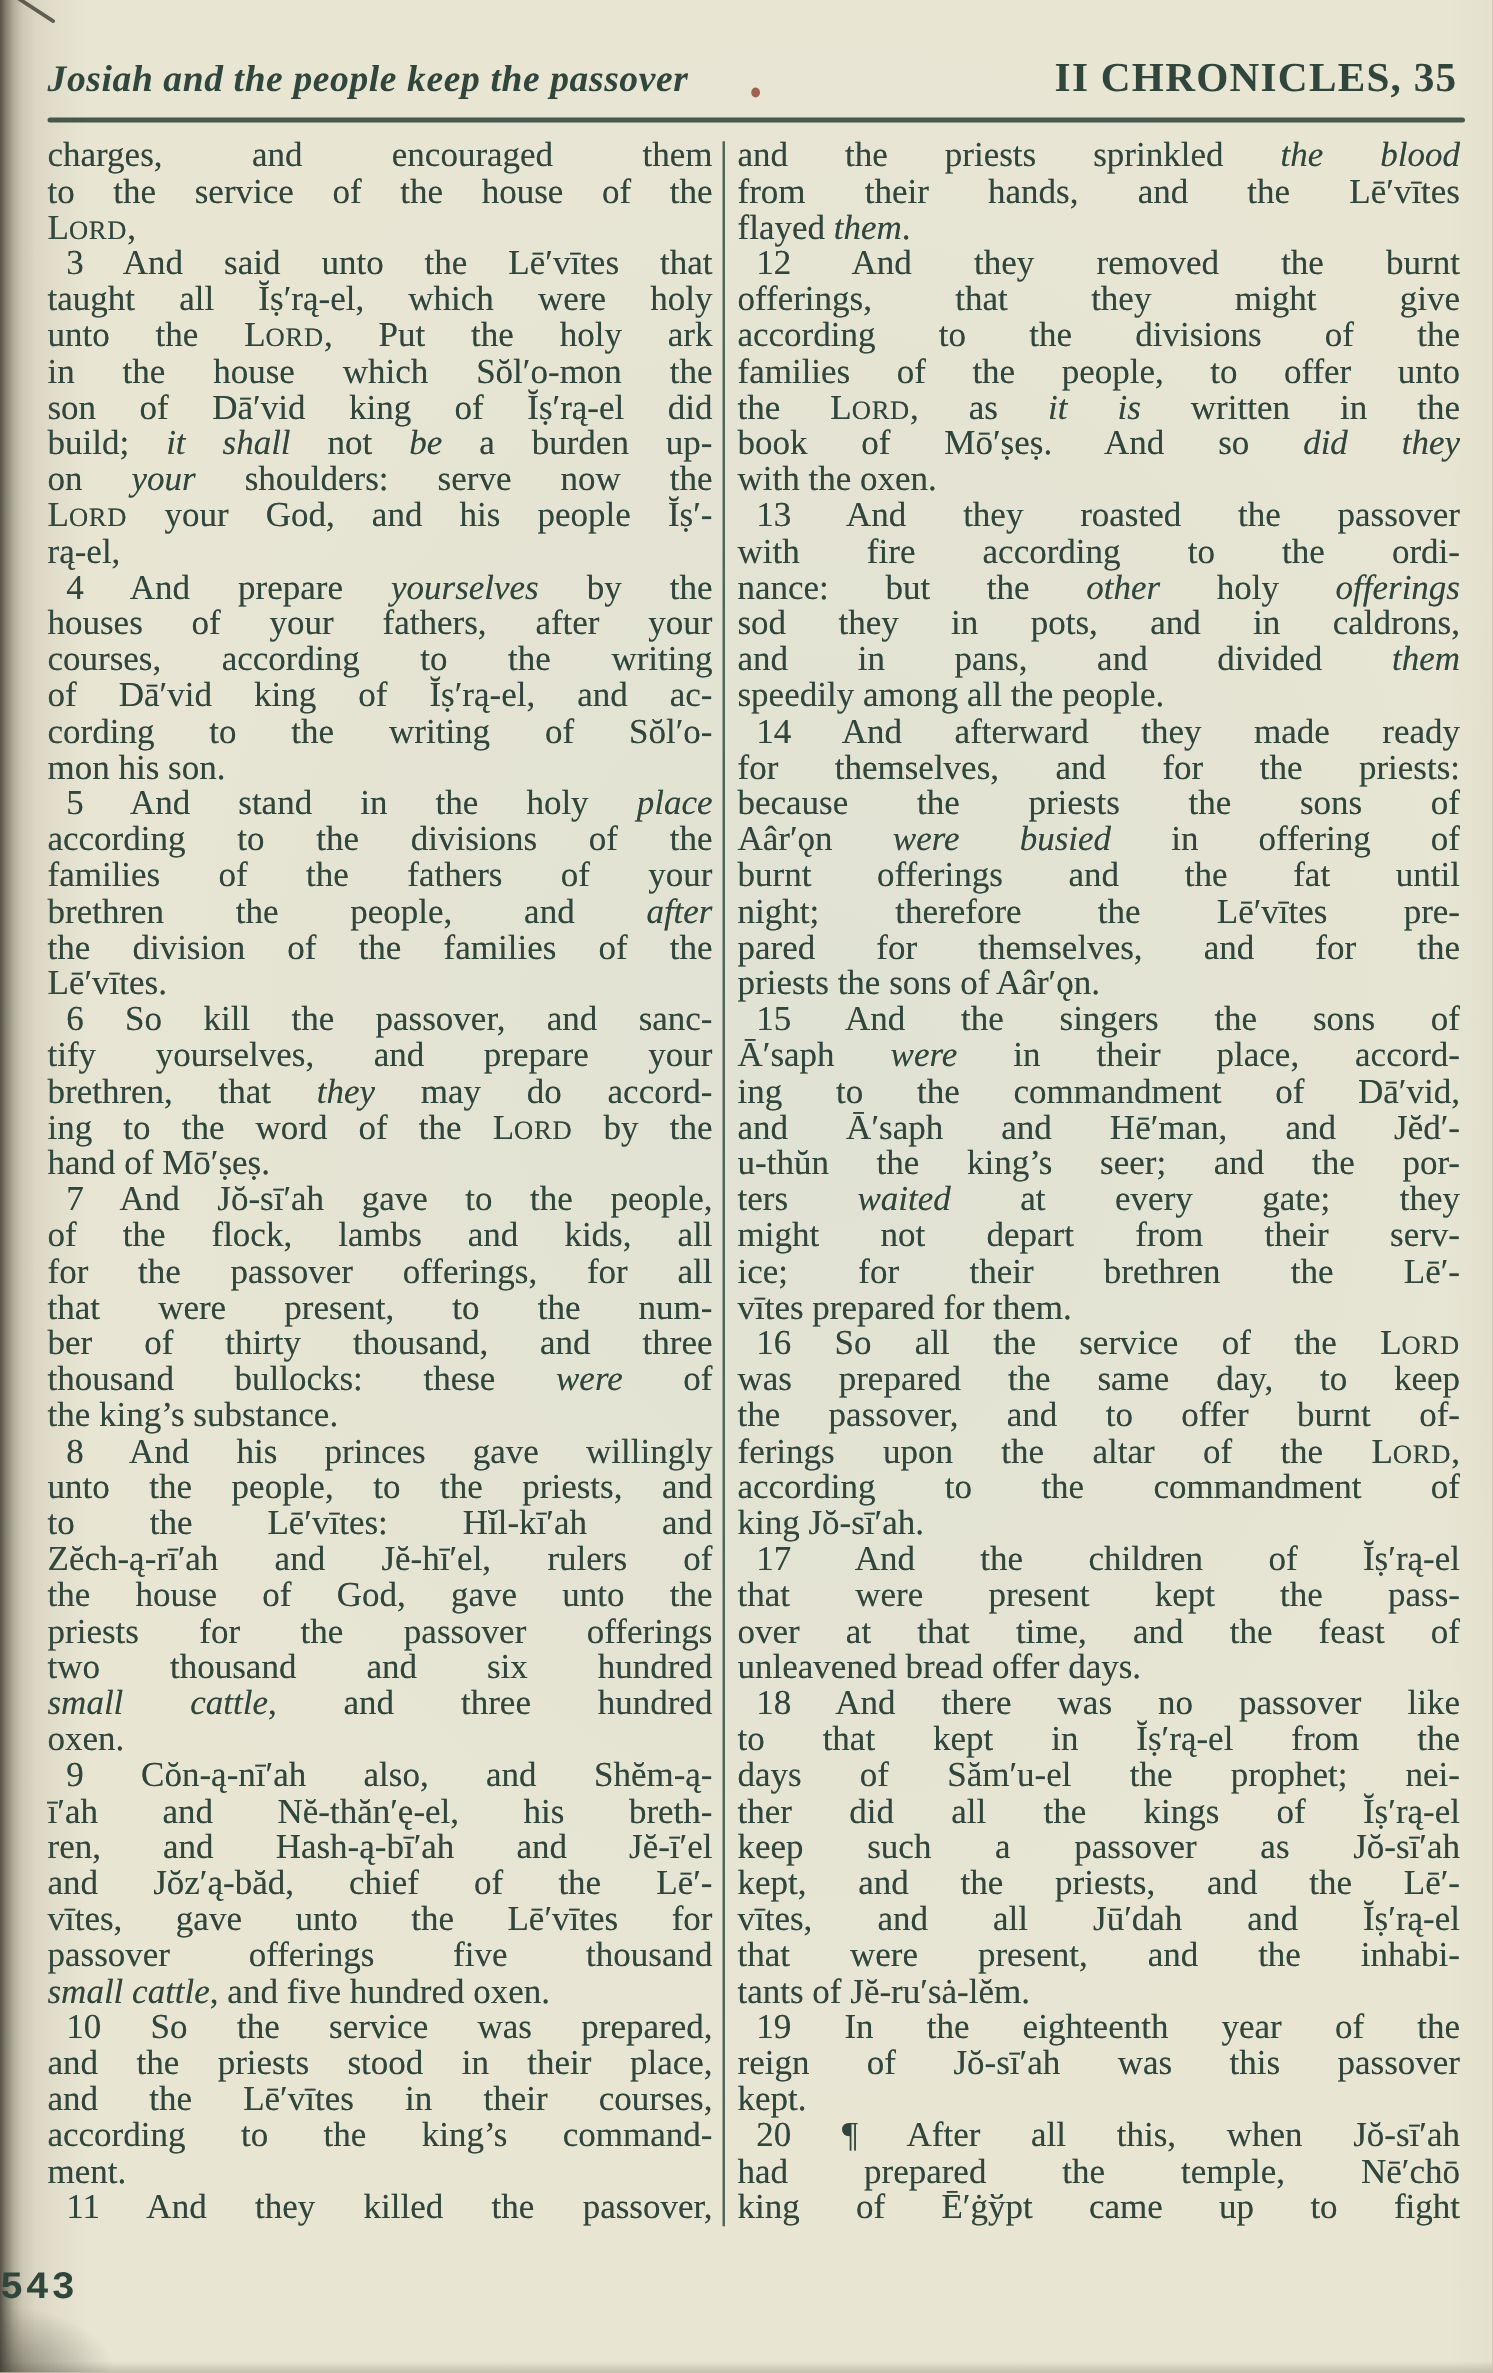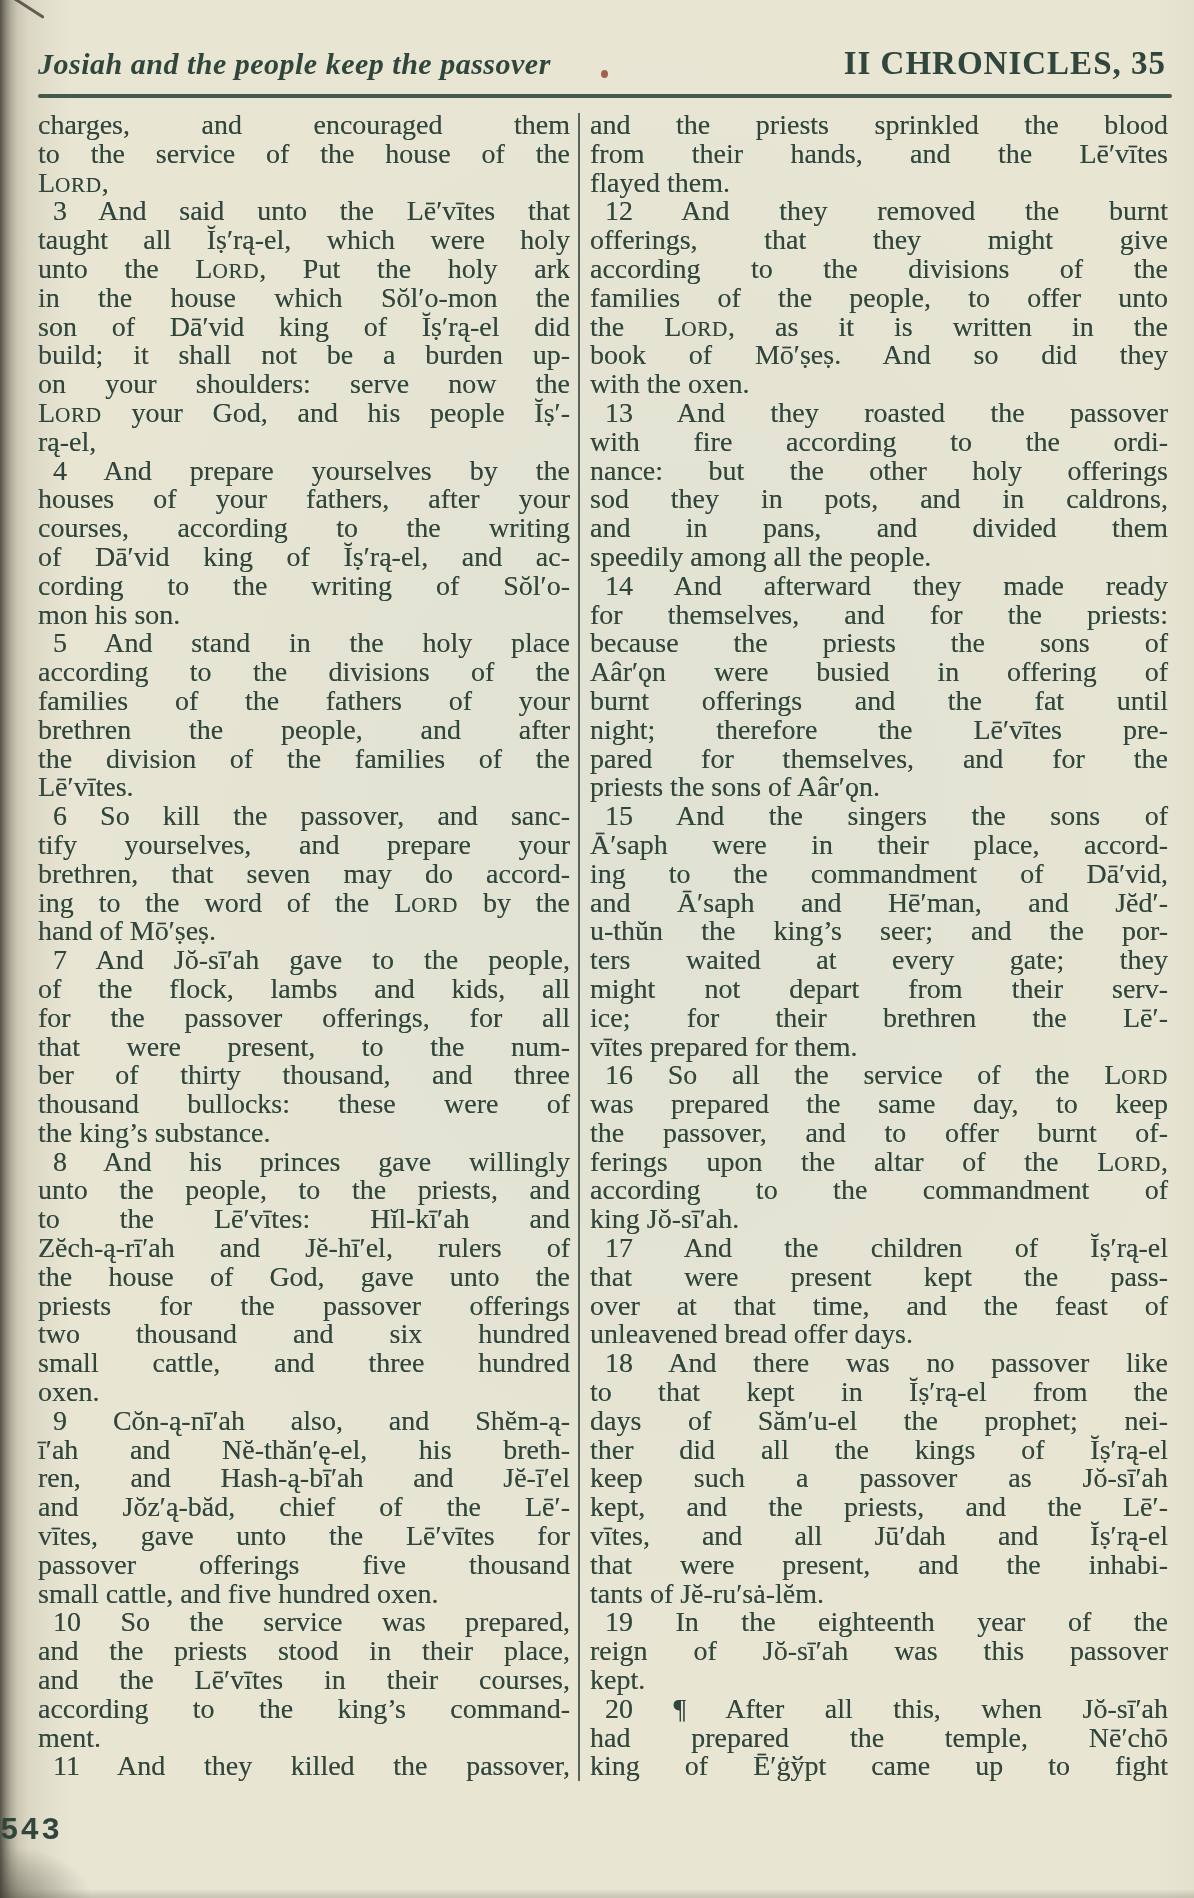--- a/index.html
+++ b/index.html
@@ -79,21 +79,21 @@
     width:2px;background:var(--ink);opacity:0.8;
     margin:2px 10px 0 8px;
   }
   .line{
     height:28.8px;line-height:28.8px;
     white-space:normal;
     text-shadow:0 0 0.5px rgba(48,69,60,0.55);
   }
   .line.j{text-align:justify;text-align-last:justify;}
   .line.ind{padding-left:15px;}
-  .it{}
+  .it{font-style:italic;}
   .lord .rest{font-size:0.76em;letter-spacing:0.6px;}
 
   .page-number{
     position:absolute;top:1813px;left:0;width:1100px;
     text-align:left;font-weight:bold;font-size:31px;letter-spacing:2px;font-family:Liberation Mono, monospace;
   }
 </style>
 </head>
 <body>
 
@@ -129,21 +129,21 @@
         <div class="line j">cording to the writing of Sŏl′o-</div>
         <div class="line">mon his son.</div>
         <div class="line j ind">5 And stand in the holy <span class="it">place</span></div>
         <div class="line j">according to the divisions of the</div>
         <div class="line j">families of the fathers of your</div>
         <div class="line j">brethren the people, and <span class="it">after</span></div>
         <div class="line j">the division of the families of the</div>
         <div class="line">Lē′vītes.</div>
         <div class="line j ind">6 So kill the passover, and sanc-</div>
         <div class="line j">tify yourselves, and prepare your</div>
-        <div class="line j">brethren, that <span class="it">seven</span> may do accord-</div>
+        <div class="line j">brethren, that <span class="it">they</span> may do accord-</div>
         <div class="line j">ing to the word of the <span class="lord">L<span class="rest">ORD</span></span> by the</div>
         <div class="line">hand of Mō′ṣeṣ.</div>
         <div class="line j ind">7 And Jŏ-sī′ah gave to the people,</div>
         <div class="line j">of the flock, lambs and kids, all</div>
         <div class="line j">for the passover offerings, for all</div>
         <div class="line j">that were present, to the num-</div>
         <div class="line j">ber of thirty thousand, and three</div>
         <div class="line j">thousand bullocks: these <span class="it">were</span> of</div>
         <div class="line">the king’s substance.</div>
         <div class="line j ind">8 And his princes gave willingly</div>

